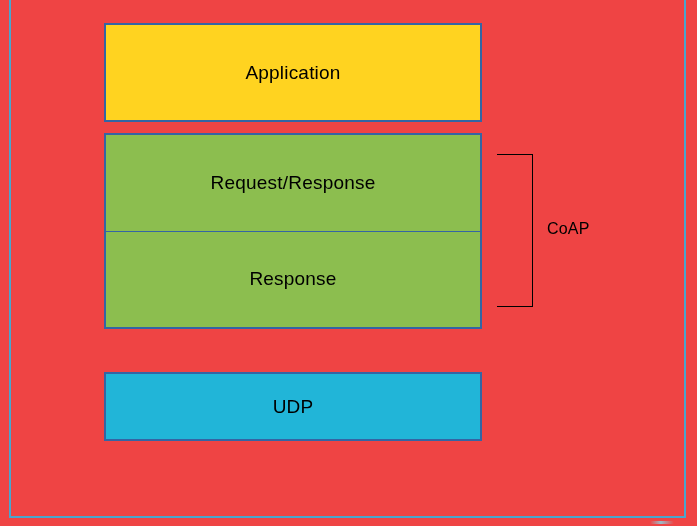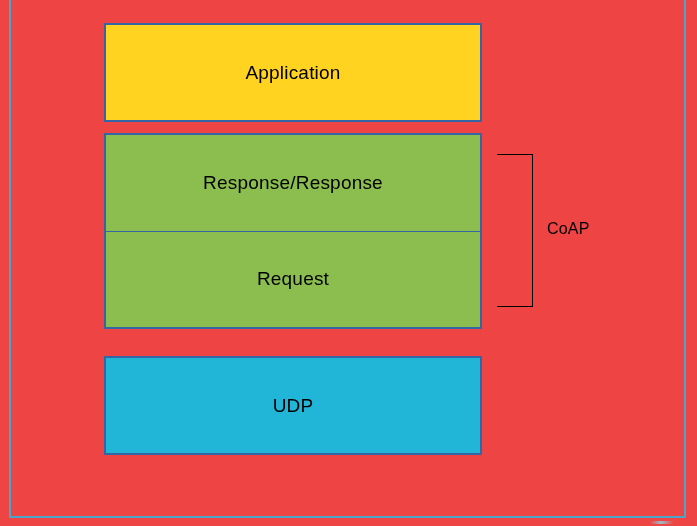--- a/index.html
+++ b/index.html
@@ -60,22 +60,22 @@
     display: flex;
     align-items: center;
     justify-content: center;
     font-size: 19px;
     letter-spacing: 0.2px;
   }
   .coap-cell + .coap-cell {
     border-top: 1px solid #3465a4;
   }
   .box-udp {
-    top: 356px;
-    height: 99px;
+    top: 372px;
+    height: 69px;
     text-align: right;
   }
   .bracket {
     position: absolute;
     left: 497px;
     top: 154px;
     width: 36px;
     height: 153px;
     box-sizing: border-box;
     border: 1.5px solid #000000;
@@ -108,24 +108,24 @@
 <div id="canvas">
 
   <div class="page-frame"></div>
 
   <div class="layer-box box-application" style="background-color: rgb(255, 211, 32);">
     <span>Application</span>
   </div>
 
   <div class="coap-group" style="background-color: rgb(140, 190, 79);">
     <div class="coap-cell">
-      <span>Response/Response</span>
+      <span>Request/Response</span>
     </div>
     <div class="coap-cell">
-      <span>Request</span>
+      <span>Response</span>
     </div>
   </div>
 
   <div class="bracket"></div>
 
   <div class="bracket-label">CoAP</div>
 
   <div class="layer-box box-udp" style="background-color: rgb(33, 181, 216);">
     <span>UDP</span>
   </div>

